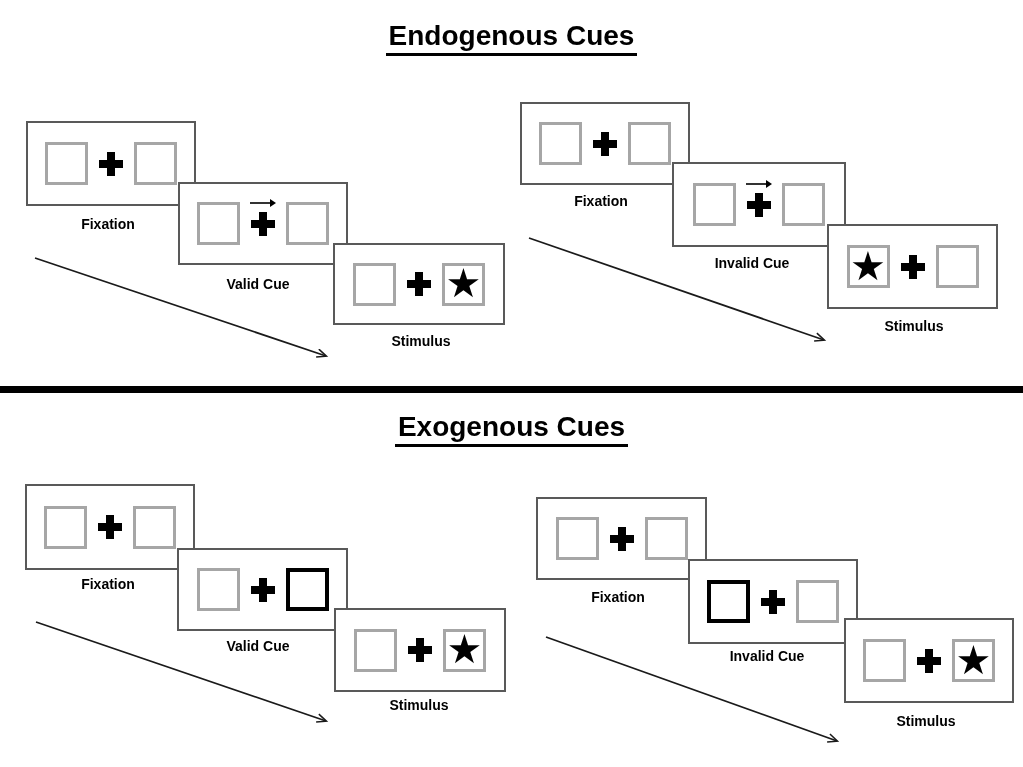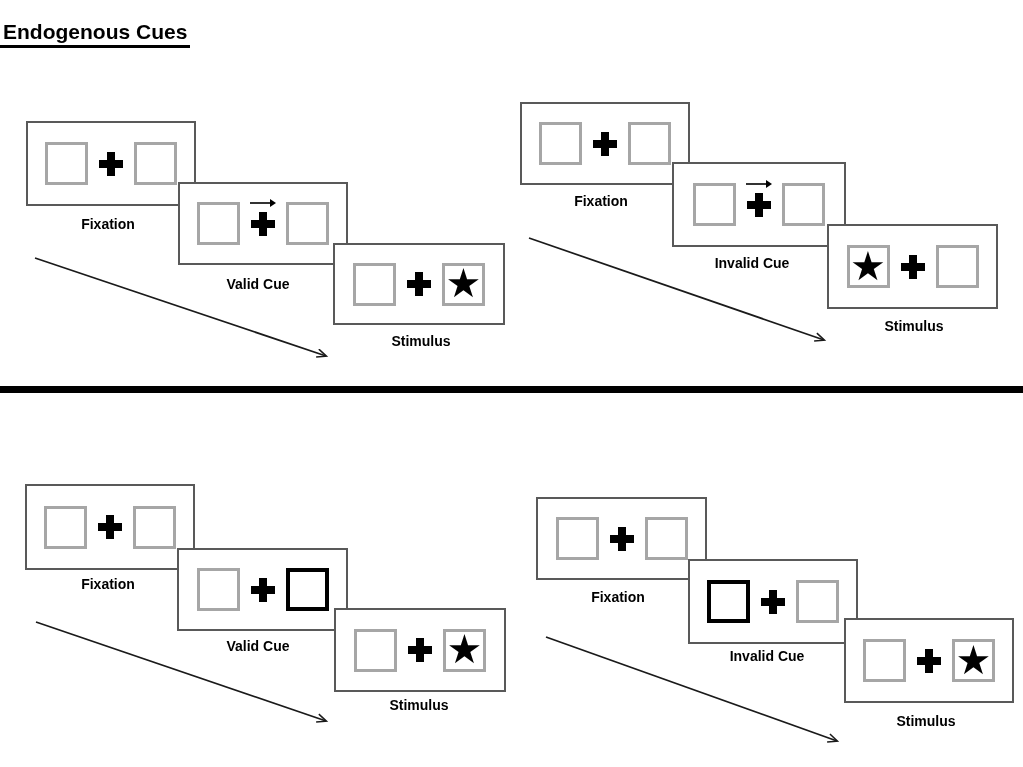--- a/index.html
+++ b/index.html
@@ -1,20 +1,20 @@
 <!DOCTYPE html>
 <html><head>
 <meta charset="utf-8">
 <style>
   html,body{margin:0;padding:0;background:#fff;}
   .stage{position:relative;width:1023px;height:767px;background:#ffffff;
          font-family:"Liberation Sans",sans-serif;overflow:hidden;}
 
-  .section-title{position:absolute;left:0;width:1023px;text-align:left;
-                 font-size:21px;font-weight:bold;color:#000;}
+  .section-title{position:absolute;left:0;width:1023px;text-align:center;
+                 font-size:28px;font-weight:bold;color:#000;}
   .section-title .u{display:inline-block;border-bottom:3px solid #000;padding:0 3px 1px 3px;}
 
   .divider{position:absolute;left:0;top:386px;width:1023px;height:7px;background:#000;}
 
   .panel{position:absolute;background:#fff;border:2px solid #595959;box-sizing:border-box;
          display:flex;align-items:center;justify-content:center;gap:11px;}
 
   .box{width:43px;height:43px;border:3px solid #a6a6a6;box-sizing:border-box;background:#fff;
        display:flex;align-items:center;justify-content:center;}
   .box.highlight{border:4px solid #000;}
@@ -114,20 +114,23 @@
     </div>
     <div class="cross-slot">
         <div class="cross"></div>
       </div>
     <div class="box"></div>
   </div>
   <div class="step-label" style="left:844px;top:318px;">Stimulus</div>
 
   <div class="divider"></div>
 
+  <div class="section-title" style="top:411px;">
+    <span class="u">Exogenous Cues</span>
+  </div>
 
   <div class="panel z2" style="left:25px;top:484px;width:170px;height:86px;">
     <div class="box"></div>
     <div class="cross-slot">
         <div class="cross"></div>
       </div>
     <div class="box"></div>
   </div>
   <div class="step-label" style="left:38px;top:576px;">Fixation</div>
 

